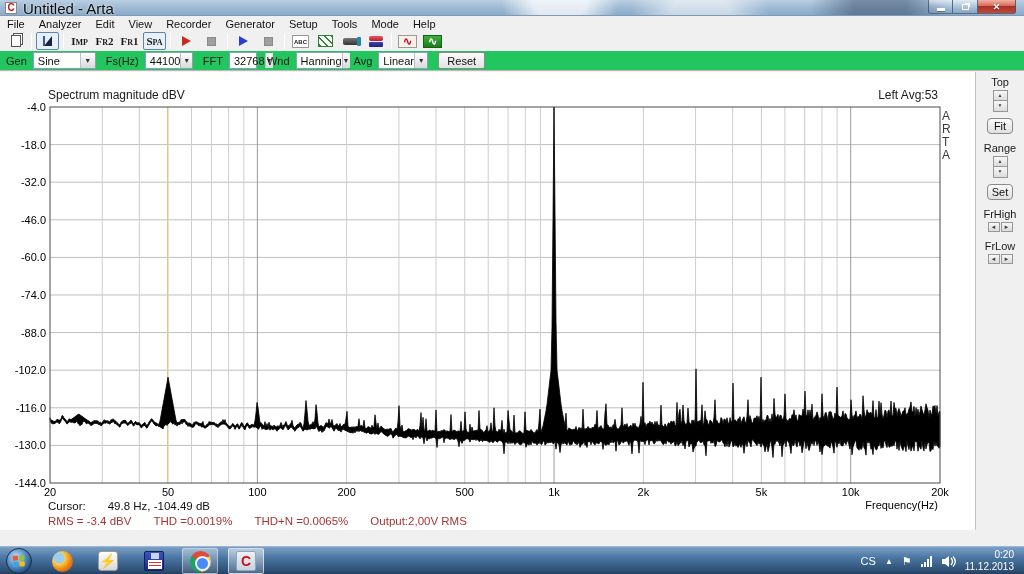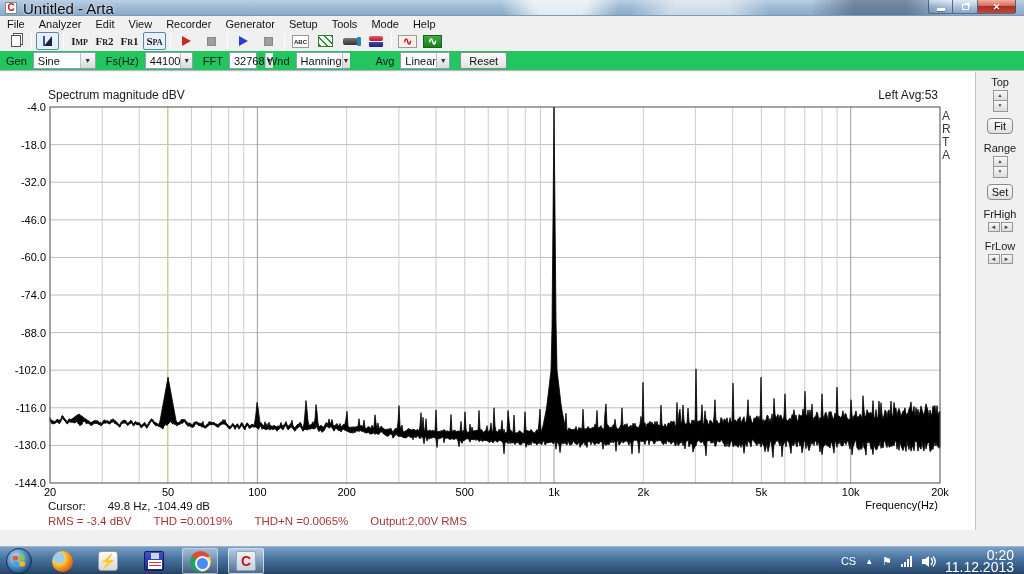--- a/index.html
+++ b/index.html
@@ -109,21 +109,21 @@
   .chrome-icon:after { content:""; position:absolute; left:5px; top:5px; width:11px; height:11px; border-radius:50%;
     background:#4a8af4; border:2px solid #f1f1f1; }
   .arta-icon { width:20px; height:20px; background:linear-gradient(#eef2f6,#c6d3e0); border:1px solid #8fa6bb; border-radius:2px;
     color:#cc1111; font-weight:bold; font-size:14px; line-height:18px; text-align:center; }
   .tray { position:absolute; right:4px; top:0; height:28px; display:flex; align-items:center; gap:9px; color:#fff; }
   .tray-lang { font-size:11px; }
   .tray-chev { font-size:8px; }
   .tray-flag { font-size:11px; }
   .sigbars { display:flex; align-items:flex-end; gap:1px; height:11px; }
   .sigbars i { display:block; width:2px; background:#fff; }
-  .clockblk { text-align:right; font-size:14px; line-height:12px; padding-right:6px; }
+  .clockblk { text-align:right; font-size:10px; line-height:12px; padding-right:6px; }
 
   svg text { font-family:"Liberation Sans", sans-serif; }
 </style>
 </head>
 <body>
 
 <div class="desktop">
   <div class="window">
 
     <div class="titlebar">
@@ -232,21 +232,21 @@
       <span class="ctl-label" style="margin-left:4px">FFT</span>
       <div class="combo" style="width:28px">
           <span class="val">32768</span>
           <span class="arr">▼</span>
         </div>
       <span class="ctl-label" style="margin-left:4px">Wnd</span>
       <div class="combo" style="width:52px">
           <span class="val">Hanning</span>
           <span class="arr">▼</span>
         </div>
-      <span class="ctl-label" style="margin-left:22px">Avg</span>
+      <span class="ctl-label" style="margin-left:0">Avg</span>
       <div class="combo" style="width:50px">
           <span class="val">Linear</span>
           <span class="arr">▼</span>
         </div>
       <div class="pushbtn" style="margin-left:4px">Reset</div>
     </div>
 
     <div class="client">
       <svg id="plot-svg" width="975" height="458">
           <rect x="50" y="35" width="890" height="376" fill="#ffffff"></rect>

